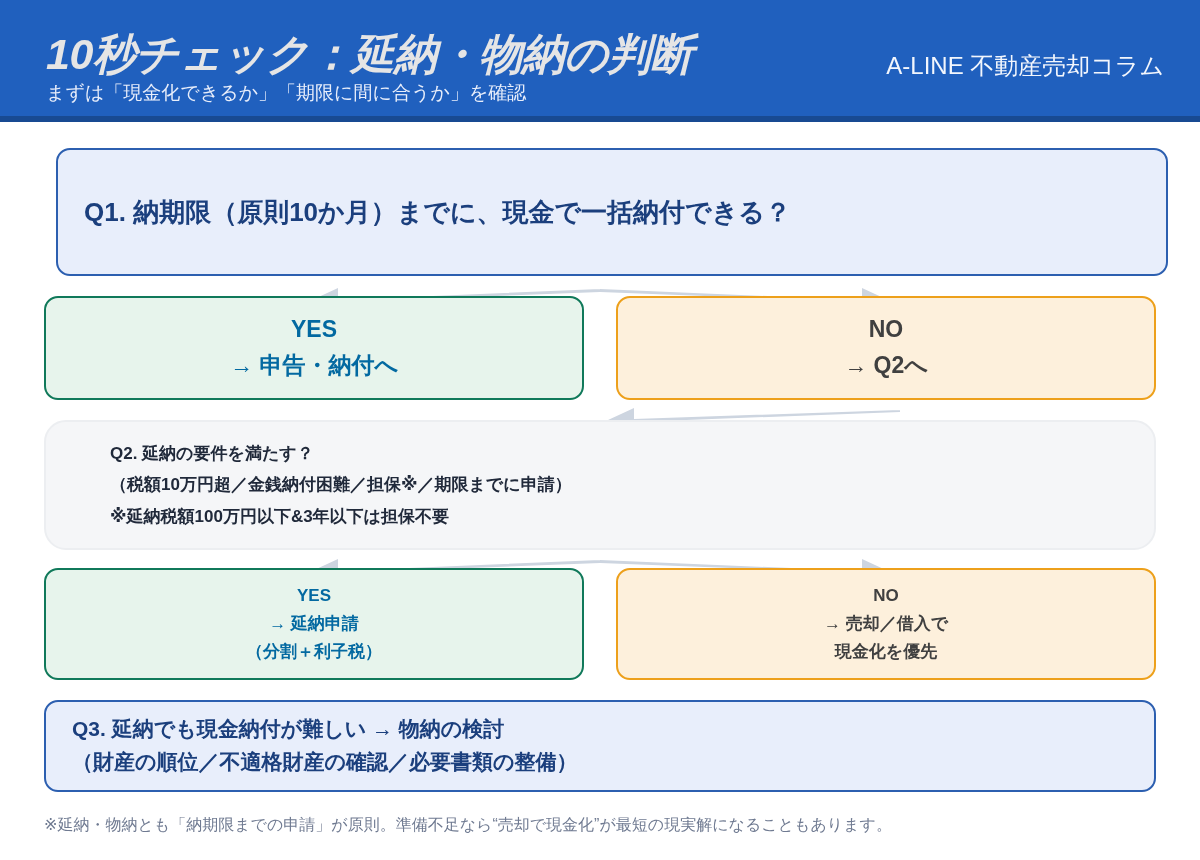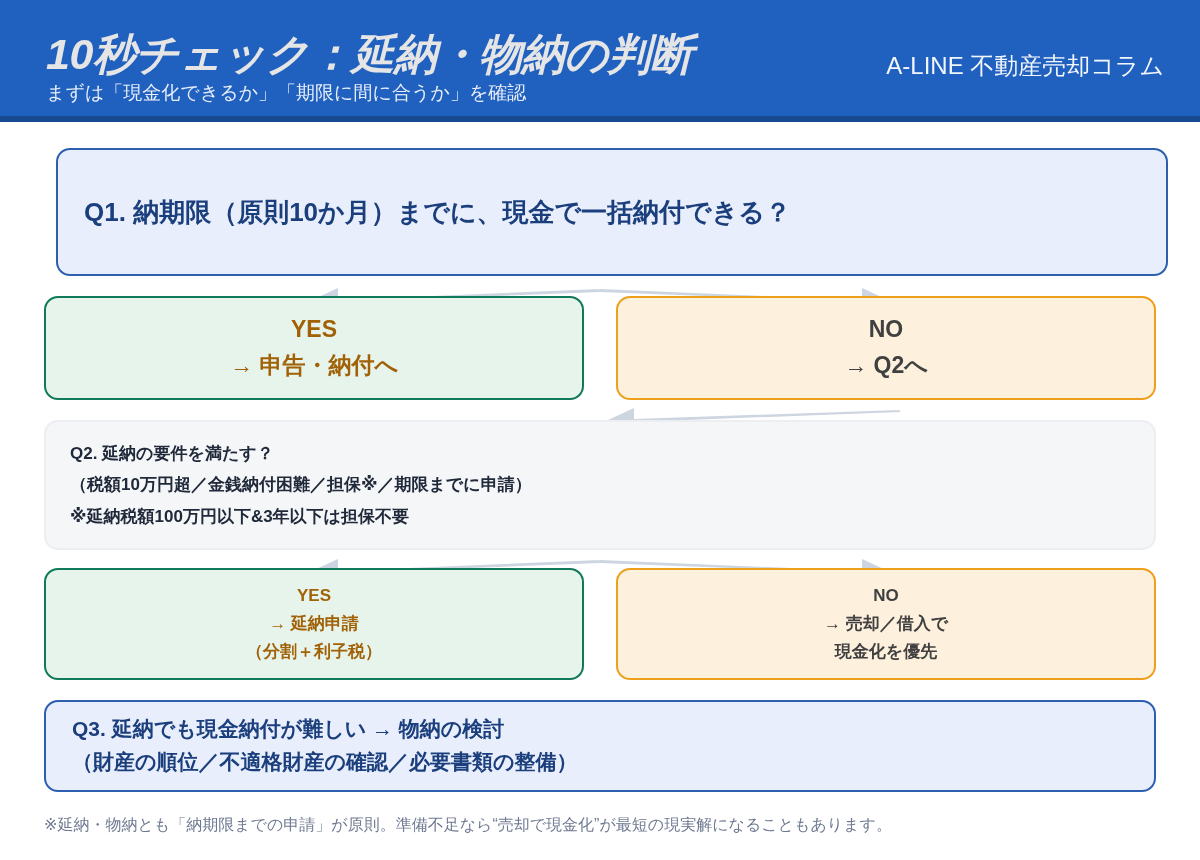--- a/index.html
+++ b/index.html
@@ -85,43 +85,44 @@
     white-space: nowrap;
   }
   #q1 .q-line {
     font-size: 26px;
   }
 
   
   .q2-box {
     background: #f5f6f8;
     border: 2px solid #eceef1;
-    border-radius: 14px;
+    border-radius: 22px;
     position: absolute;
     display: flex;
     flex-direction: column;
     justify-content: center;
+    padding-left: 40px;
   }
   .q2-line {
     font-size: 17px;
     font-weight: bold;
     color: #20293a;
     padding-left: 24px;
     line-height: 1.85;
     white-space: nowrap;
   }
 
   
   .yes-box {
     background: #e7f4ec;
     border-color: #10795a;
     align-items: center;
   }
   .yes-line {
-    color: #a16207;
+    color: #0369a1;
     font-weight: bold;
     text-align: left;
     white-space: nowrap;
   }
 
   
   .no-box {
     background: #fdf0dc;
     border-color: #eda01b;
     align-items: center;

